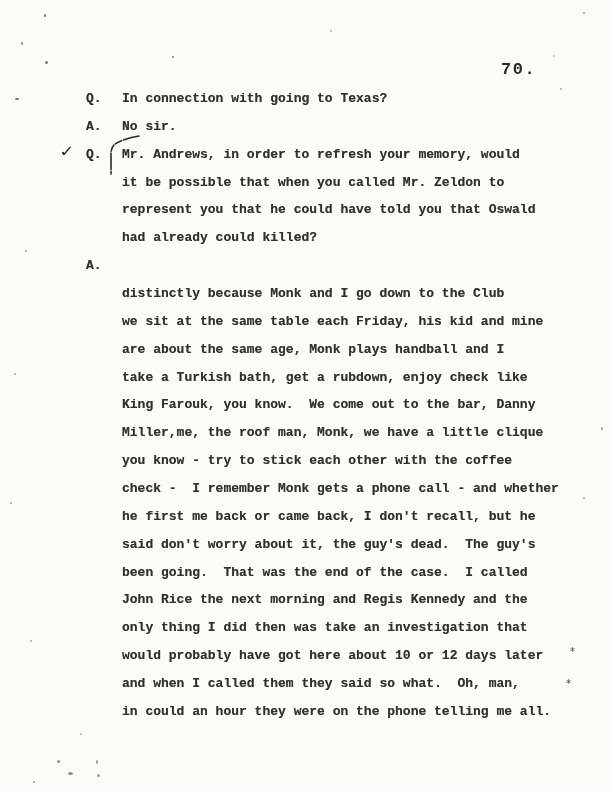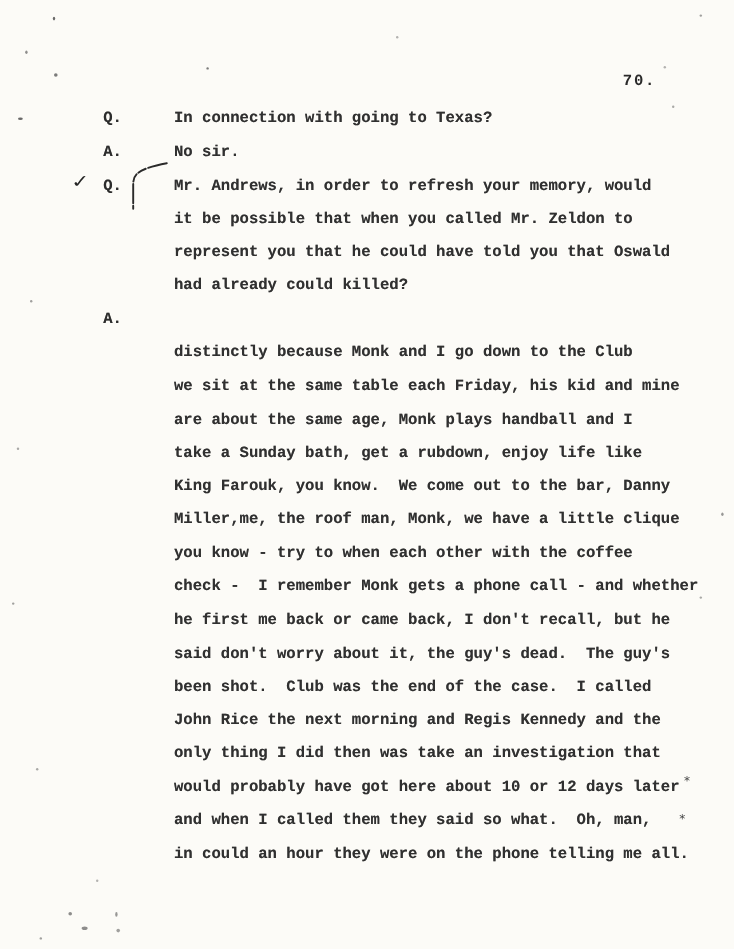--- a/index.html
+++ b/index.html
@@ -11,41 +11,41 @@
   .page {
     position: relative;
     width: 612px; height: 791px;
     background: #fcfbf7;
     font-family: "Liberation Mono", "DejaVu Sans Mono", monospace;
     color: #2c2c2c;
     overflow: hidden;
   }
   .pageno {
     position: absolute;
-    left: 519px; top: 60px;
-    font-size: 13px; font-weight: bold;
+    left: 501px; top: 60px;
+    font-size: 17px; font-weight: bold;
     letter-spacing: 1.5px;
     color: #2a2a2a;
   }
   .transcript {
     position: absolute;
     left: 0; top: 85px; width: 612px;
   }
   .row {
     position: relative;
     height: 27.86px; line-height: 27.86px;
     font-size: 13px; font-weight: bold;
     text-shadow: 0 0 0.5px rgba(44,44,44,0.55);
   }
   .lbl {
     position: absolute; left: 86px;
     white-space: pre;
   }
   .txt {
-    position: absolute; left: 145px;
+    position: absolute; left: 122px;
     white-space: pre;
   }
   
   .row:nth-child(n) .txt { color: #303030; }
   .check {
     position: absolute; left: 62px; top: 141px;
     font-size: 16px; font-weight: bold; color: #252525;
     transform: rotate(-6deg) scaleX(1.35);
   }
   .bracket {
@@ -112,49 +112,49 @@
     <div class="row">
         <span class="lbl"></span>
         <span class="txt">we sit at the same table each Friday, his kid and mine</span>
       </div>
     <div class="row">
         <span class="lbl"></span>
         <span class="txt">are about the same age, Monk plays handball and I</span>
       </div>
     <div class="row">
         <span class="lbl"></span>
-        <span class="txt">take a Sunday bath, get a rubdown, enjoy life like</span>
+        <span class="txt">take a Turkish bath, get a rubdown, enjoy check like</span>
       </div>
     <div class="row">
         <span class="lbl"></span>
         <span class="txt">King Farouk, you know.  We come out to the bar, Danny</span>
       </div>
     <div class="row">
         <span class="lbl"></span>
         <span class="txt">Miller,me, the roof man, Monk, we have a little clique</span>
       </div>
     <div class="row">
         <span class="lbl"></span>
-        <span class="txt">you know - try to when each other with the coffee</span>
+        <span class="txt">you know - try to stick each other with the coffee</span>
       </div>
     <div class="row">
         <span class="lbl"></span>
         <span class="txt">check -  I remember Monk gets a phone call - and whether</span>
       </div>
     <div class="row">
         <span class="lbl"></span>
         <span class="txt">he first me back or came back, I don't recall, but he</span>
       </div>
     <div class="row">
         <span class="lbl"></span>
         <span class="txt">said don't worry about it, the guy's dead.  The guy's</span>
       </div>
     <div class="row">
         <span class="lbl"></span>
-        <span class="txt">been shot.  Club was the end of the case.  I called</span>
+        <span class="txt">been going.  That was the end of the case.  I called</span>
       </div>
     <div class="row">
         <span class="lbl"></span>
         <span class="txt">John Rice the next morning and Regis Kennedy and the</span>
       </div>
     <div class="row">
         <span class="lbl"></span>
         <span class="txt">only thing I did then was take an investigation that</span>
       </div>
     <div class="row">

